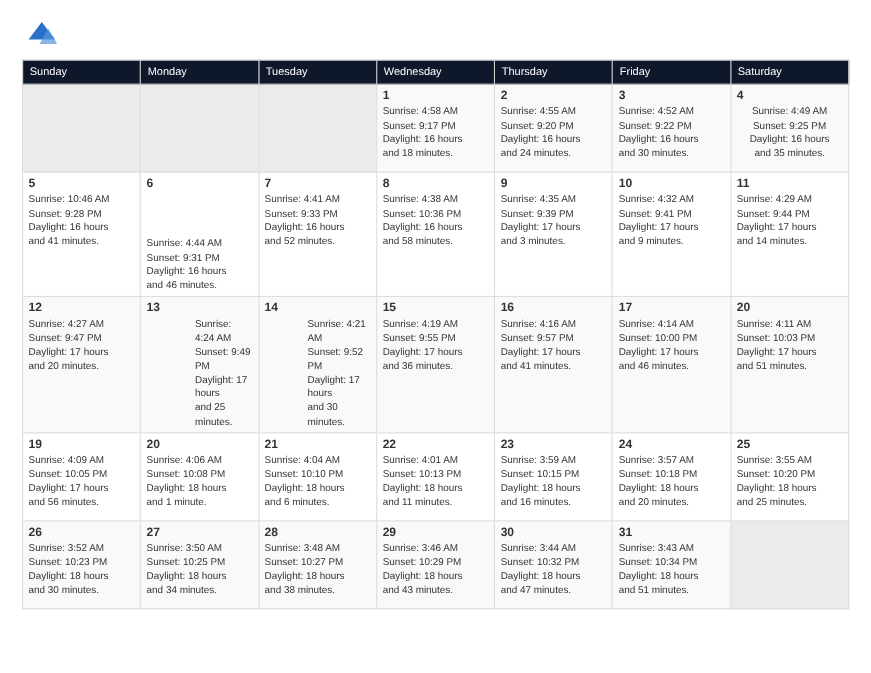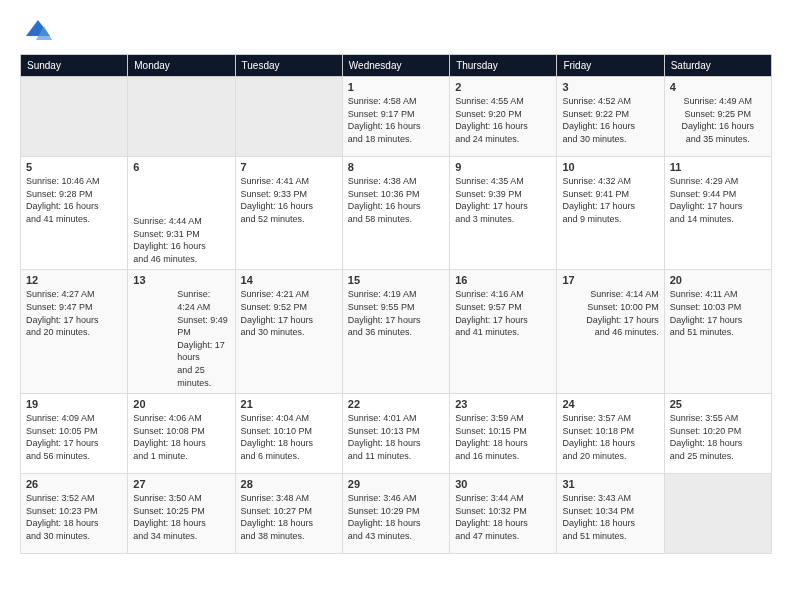--- a/index.html
+++ b/index.html
@@ -230,42 +230,42 @@
           </td>
           <td>
             <span class="day-num">13</span>
             <div class="day-info" style="white-space: pre-line; margin-left: 44px;">Sunrise: 4:24 AM
 Sunset: 9:49 PM
 Daylight: 17 hours
 and 25 minutes.</div>
           </td>
           <td>
             <span class="day-num">14</span>
-            <div class="day-info" style="white-space: pre-line;">Sunrise: 4:21 AM
+            <div class="day-info" style="white-space: pre-line; margin-left: 39px;">Sunrise: 4:21 AM
 Sunset: 9:52 PM
 Daylight: 17 hours
 and 30 minutes.</div>
           </td>
           <td>
             <span class="day-num">15</span>
             <div class="day-info" style="white-space: pre-line;">Sunrise: 4:19 AM
 Sunset: 9:55 PM
 Daylight: 17 hours
 and 36 minutes.</div>
           </td>
           <td>
             <span class="day-num">16</span>
             <div class="day-info" style="white-space: pre-line;">Sunrise: 4:16 AM
 Sunset: 9:57 PM
 Daylight: 17 hours
 and 41 minutes.</div>
           </td>
           <td>
             <span class="day-num">17</span>
-            <div class="day-info" style="white-space: pre-line; text-align: right;">Sunrise: 4:14 AM
+            <div class="day-info" style="white-space: pre-line;">Sunrise: 4:14 AM
 Sunset: 10:00 PM
 Daylight: 17 hours
 and 46 minutes.</div>
           </td>
           <td>
             <span class="day-num">20</span>
             <div class="day-info" style="white-space: pre-line;">Sunrise: 4:11 AM
 Sunset: 10:03 PM
 Daylight: 17 hours
 and 51 minutes.</div>

